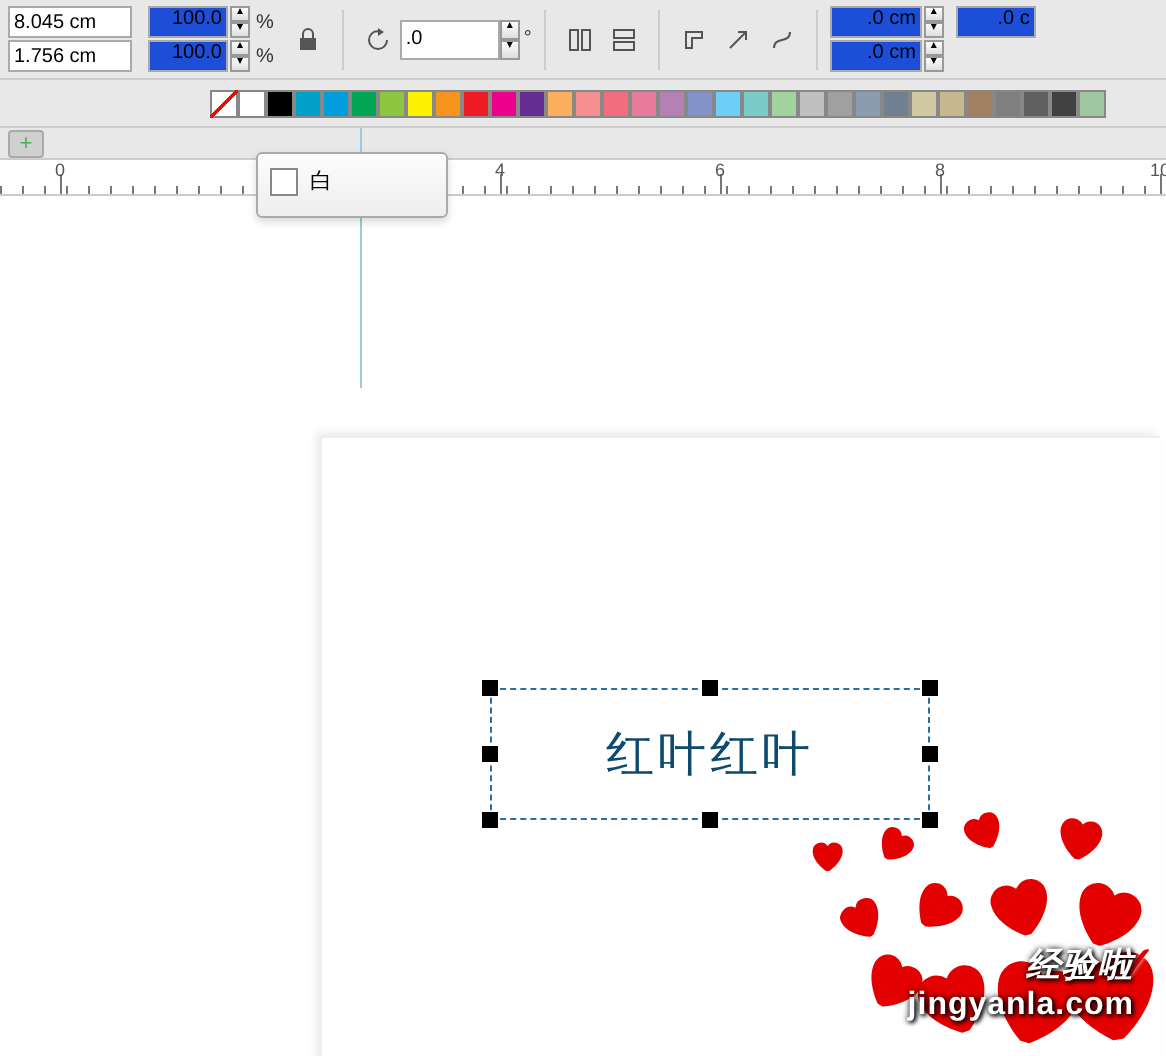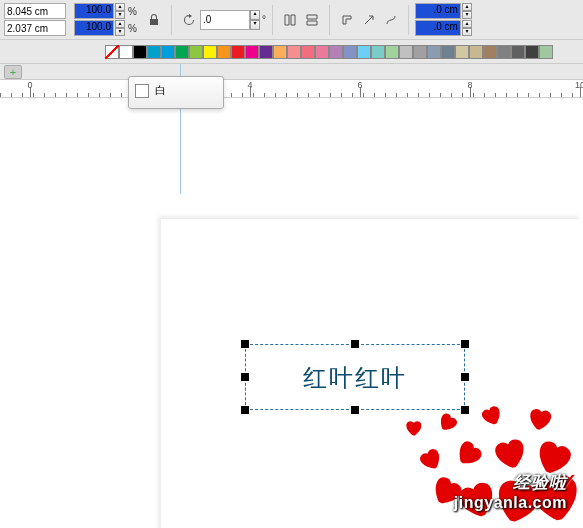--- a/index.html
+++ b/index.html
@@ -287,21 +287,21 @@
     z-index: 10;
   }
   .heart svg { display:block; }
 </style>
 </head>
 <body>
 
 <div class="toolbar">
   <div class="coord-block">
     <div class="coord-input">8.045 cm</div>
-    <div class="coord-input">2.037 cm</div>
+    <div class="coord-input">1.756 cm</div>
   </div>
 
   <div class="spin-block">
     <div class="spin-row">
       <div class="spin-input">100.0</div>
       <div class="spin-btns">
         <div class="spin-btn">▴</div>
         <div class="spin-btn">▾</div>
       </div>
       <span class="unit">%</span>
@@ -377,20 +377,26 @@
         <div class="spin-btn">▾</div>
       </div>
     </div>
     <div class="spin-row">
       <div class="spin-input" style="width:46px">.0 cm</div>
       <div class="spin-btns">
         <div class="spin-btn">▴</div>
         <div class="spin-btn">▾</div>
       </div>
     </div>
+  </div>
+  <div class="spin-block">
+    <div class="spin-row">
+      <div class="spin-input" style="width:40px">.0 c</div>
+    </div>
+    <div class="spin-row" style="height:16px"></div>
   </div>
 </div>
 
 <div class="palette-row" id="palette">
     <div class="swatch none"></div>
     <div class="swatch" style="background: rgb(255, 255, 255);"></div>
     <div class="swatch" style="background: rgb(0, 0, 0);"></div>
     <div class="swatch" style="background: rgb(0, 160, 200);"></div>
     <div class="swatch" style="background: rgb(0, 158, 221);"></div>
     <div class="swatch" style="background: rgb(0, 166, 81);"></div>

